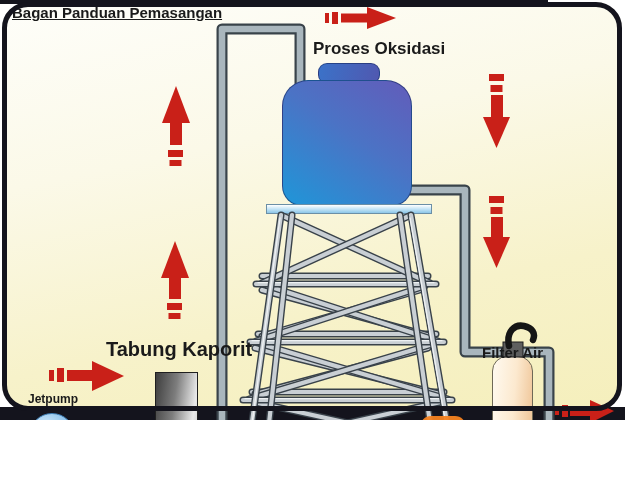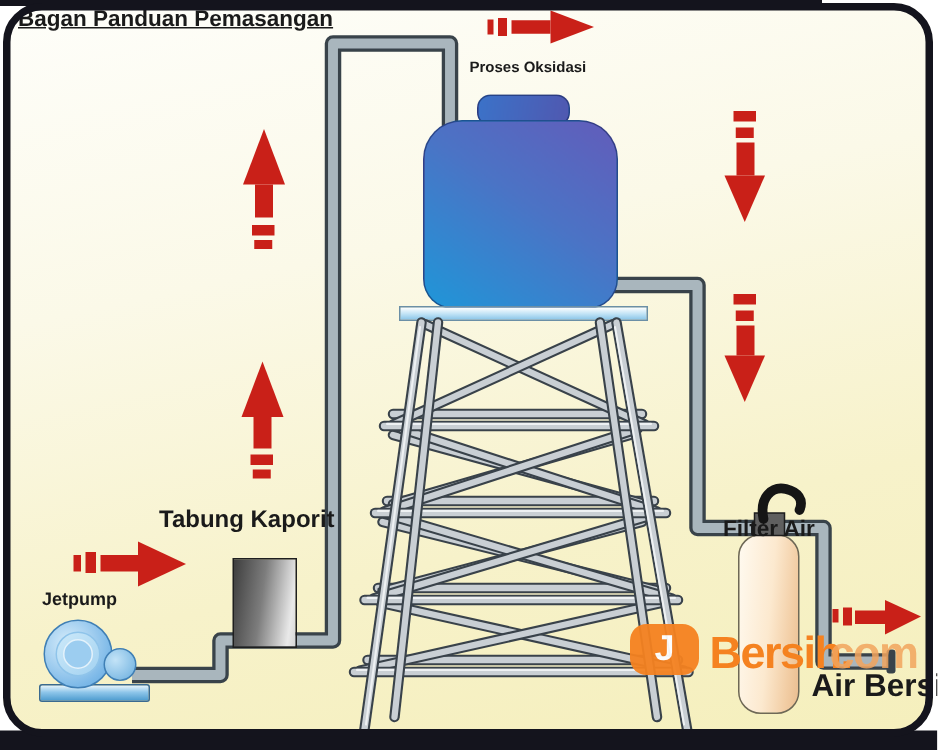--- a/index.html
+++ b/index.html
@@ -1,16 +1,16 @@
 <!DOCTYPE html>
 <html style="--arrow-red: #c92018; --pipe-fill: #a9b6bd; --pipe-outline: #39434a; --tank-blue: #1f96d8; --tank-purple: #625cba; --metal-fill: #c9cfd4; --metal-outline: #39424a; --frame-black: #14141d; --bg-cream: #f5efbc; --watermark-orange: #f58220; --watermark-light: #f2a55e; --label-black: #1a1a1a;"><head>
 <meta charset="utf-8">
 <style>
   html,body{margin:0;padding:0;background:#fff;}
-  #stage{position:relative;width:625px;height:500px;overflow:hidden;background:#fff;
+  #stage{position:relative;width:625px;height:420px;overflow:hidden;background:#fff;
          font-family:"Liberation Sans","DejaVu Sans",sans-serif;}
   #stage *{box-sizing:border-box;}
   .abs{position:absolute;}
 
   
   .bg-cream{left:2px;top:2px;right:3px;bottom:10px;border-radius:26px;
     background:linear-gradient(168deg,#fefefa 0%,#fbf9e8 35%,#f7f2ca 70%,#f5efbc 100%);z-index:0;}
   .bottom-strip{left:0;bottom:0;width:625px;height:13px;background:var(--frame-black,#14141d);z-index:1;}
   .top-strip{left:0;top:0;width:548px;height:4px;background:var(--frame-black,#14141d);z-index:1;}
   .frame{left:2px;top:2px;right:3px;bottom:9px;border:5px solid var(--frame-black,#14141d);
@@ -50,22 +50,22 @@
   .pump-mid{left:37px;top:421px;width:30px;height:30px;border-radius:50%;
     background:linear-gradient(135deg,#cde9f9,#a3d2f1);border:1px solid #8fc4ea;}
   .pump-core{left:42px;top:426px;width:20px;height:20px;border-radius:50%;
     background:#9ccdf0;border:1px solid #e4f2fb;}
   .pump-small{left:69px;top:432px;width:22px;height:22px;border-radius:50%;
     background:radial-gradient(circle at 35% 35%,#c3e3f7,#6aaede);border:1.5px solid #3f7fb5;}
 
   
   .lbl{z-index:5;font-weight:bold;color:var(--label-black,#1a1a1a);white-space:nowrap;line-height:1.1;}
   .title{left:12px;top:5px;font-size:15px;text-decoration:underline;}
-  .l-oxidation{left:313px;top:40px;font-size:10px;}
-  .l-chlorine{left:106px;top:338px;font-size:16px;}
+  .l-oxidation{left:313px;top:40px;font-size:17px;}
+  .l-chlorine{left:106px;top:338px;font-size:20px;}
   .l-pump{left:28px;top:393px;font-size:12px;}
   .l-filter{left:482px;top:305px;font-size:15px;margin-top:40px;}
   .l-clean{left:541px;top:446px;font-size:21px;}
 
   
   .wm{z-index:6;line-height:1;white-space:nowrap;}
   .wm-logo{left:420px;top:416px;width:46px;height:34px;border-radius:11px;
     background:var(--watermark-orange,#f58220);color:#fff;font-weight:bold;font-size:24px;
     display:flex;align-items:center;justify-content:center;opacity:.95;}
   .wm-brand{left:473px;top:421px;font-size:30px;font-weight:bold;letter-spacing:-1px;

